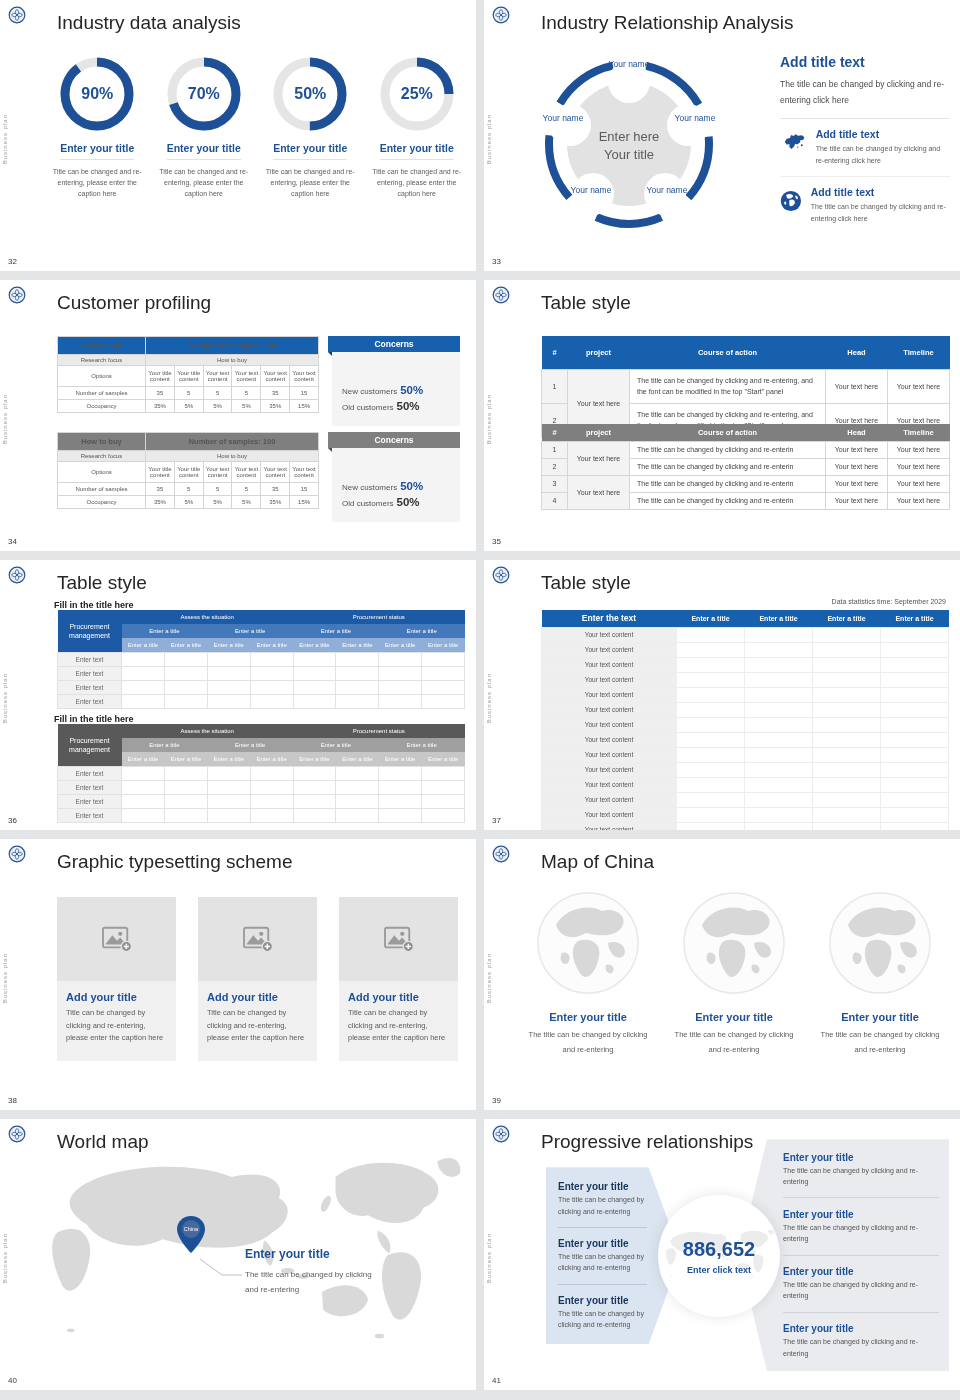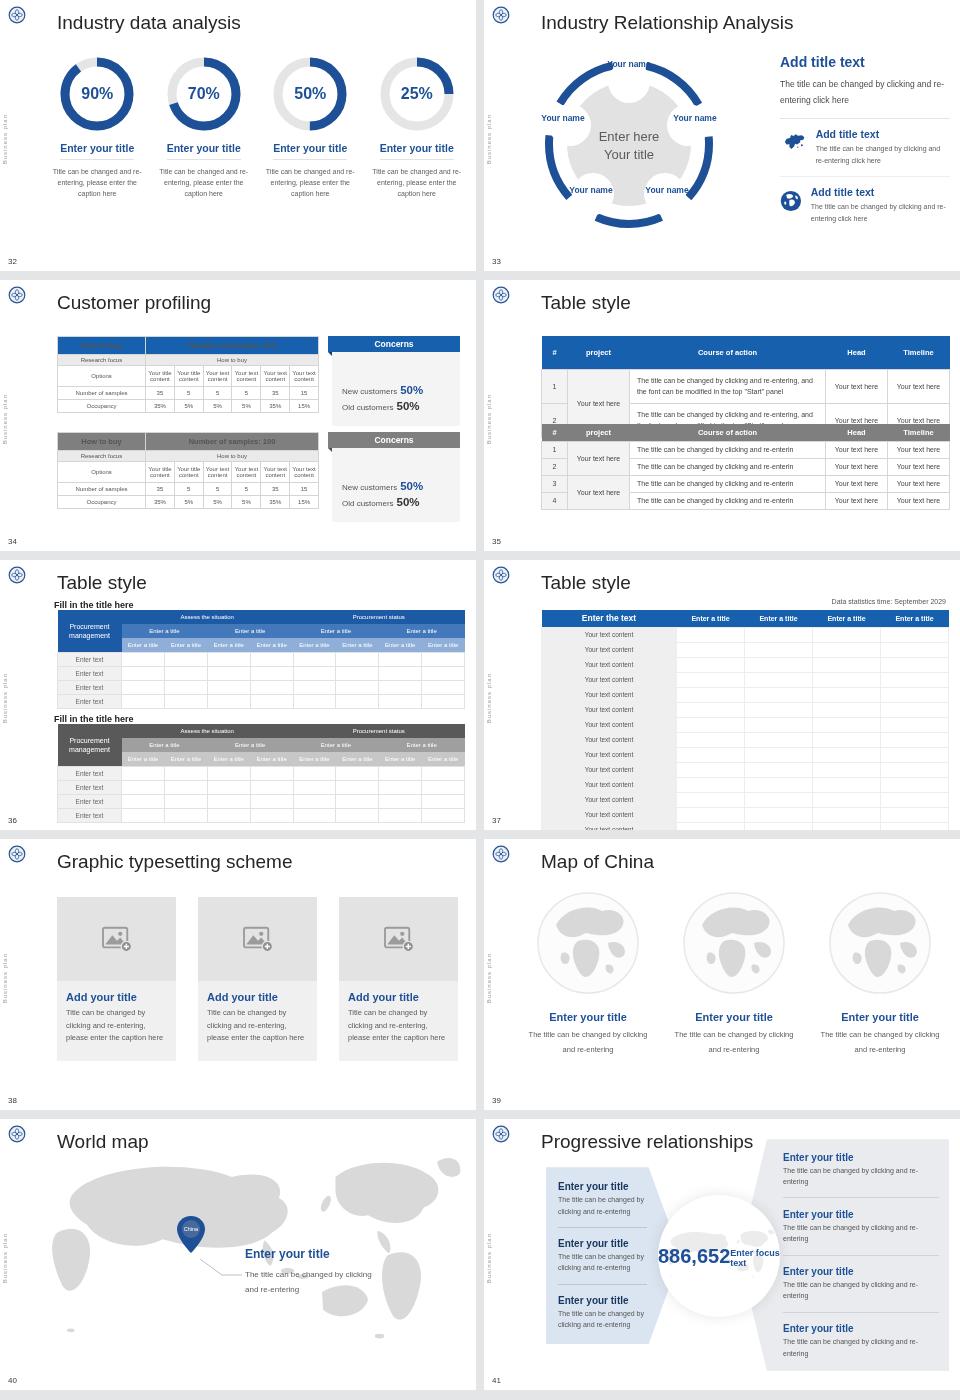--- a/index.html
+++ b/index.html
@@ -19,21 +19,21 @@
   .donut{position:relative;width:76px;height:76px;margin:0 auto;}
   .donut .track{fill:none;stroke:#e5e5e5;stroke-width:9;}
   .donut .dfill{fill:none;stroke:var(--blue);stroke-width:9;}
   .dpct{position:absolute;inset:0;display:flex;align-items:center;justify-content:center;
         font-size:16px;font-weight:bold;color:var(--blue);}
   .dtitle{margin-top:10px;font-size:10.5px;font-weight:bold;color:var(--blue);}
   .dline{width:74px;border-top:1px solid #e2e2e2;margin:5px auto 6px;}
   .dcap{font-size:7px;color:var(--cap);line-height:1.6;max-width:92px;margin:0 auto;}
   
   .diagram{position:absolute;left:35px;top:36px;width:220px;height:220px;}
-  .node{position:absolute;width:44px;text-align:center;font-size:8.5px;font-weight:bold;
+  .node{position:absolute;width:44px;text-align:center;font-size:8.5px;font-weight:normal;
         color:var(--blue);line-height:1.1;}
   .ctext{position:absolute;left:30px;right:30px;top:92px;text-align:center;font-size:13px;
          color:#5c5c5c;line-height:1.35;}
   .r33{position:absolute;left:296px;top:54px;width:170px;}
   .r33 h3{margin:0 0 6px;font-size:14px;color:var(--blue);}
   .r33 .para{font-size:8.5px;color:#4a4a4a;line-height:1.9;border-bottom:1px solid #e4e4e4;padding-bottom:10px;}
   .item33{display:flex;gap:9px;padding:9px 0;align-items:flex-start;}
   .item33 + .item33{border-top:1px solid #eee;}
   .item33 .tt{font-size:10.5px;font-weight:bold;color:var(--blue);margin-bottom:3px;}
   .item33 .cc{font-size:7px;color:var(--cap);line-height:1.7;}
@@ -106,21 +106,21 @@
   .pitem .tt{font-size:10px;font-weight:bold;color:#17365d;margin-bottom:2px;}
   .pitem .cc{font-size:7px;color:#555;line-height:1.6;}
   .rp{position:absolute;left:255px;top:20px;width:210px;height:232px;background:#e9ebee;
       clip-path:polygon(13.3% 0,100% 0,100% 100%,13.3% 100%,0 50%);display:flex;flex-direction:column;
       padding:2px 10px 2px 44px;box-sizing:border-box;}
   .ritem{flex:1;display:flex;flex-direction:column;justify-content:center;}
   .ritem + .ritem{border-top:1px solid #d0d3d8;}
   .ritem .tt{font-size:10px;font-weight:bold;color:var(--blue);margin-bottom:2px;}
   .ritem .cc{font-size:7px;color:#555;line-height:1.6;}
   .circ{position:absolute;left:174px;top:76px;width:122px;height:122px;border-radius:50%;background:#fff;
-        box-shadow:0 0 14px rgba(0,0,0,.10);display:flex;flex-direction:row;align-items:center;
+        box-shadow:0 0 14px rgba(0,0,0,.10);display:flex;flex-direction:column;align-items:center;
         justify-content:center;overflow:hidden;}
   .circ svg{position:absolute;left:5px;top:32px;opacity:.55;}
   .bignum{position:relative;font-size:20px;font-weight:bold;color:var(--blue);}
   .biglab{position:relative;margin-top:4px;font-size:9px;font-weight:bold;color:var(--blue);}
 </style>
 </head>
 <body>
 
 <svg width="0" height="0" style="position:absolute" aria-hidden="true">
   <defs>
@@ -925,18 +925,18 @@
         <div class="ritem">
         <div class="tt">Enter your title</div>
         <div class="cc">The title can be changed by clicking and re-entering</div>
       </div>
     </div>
     <div class="circ">
       <svg width="112" height="57" viewBox="0 0 440 225">
           <use href="#wmap" fill="#dcdcdc"></use>
         </svg>
       <div class="bignum">886,652</div>
-      <div class="biglab">Enter focus text</div>
+      <div class="biglab">Enter click text</div>
     </div>
     <div class="num">41</div>
   </div>
 
 </div>
 
 </body></html>

